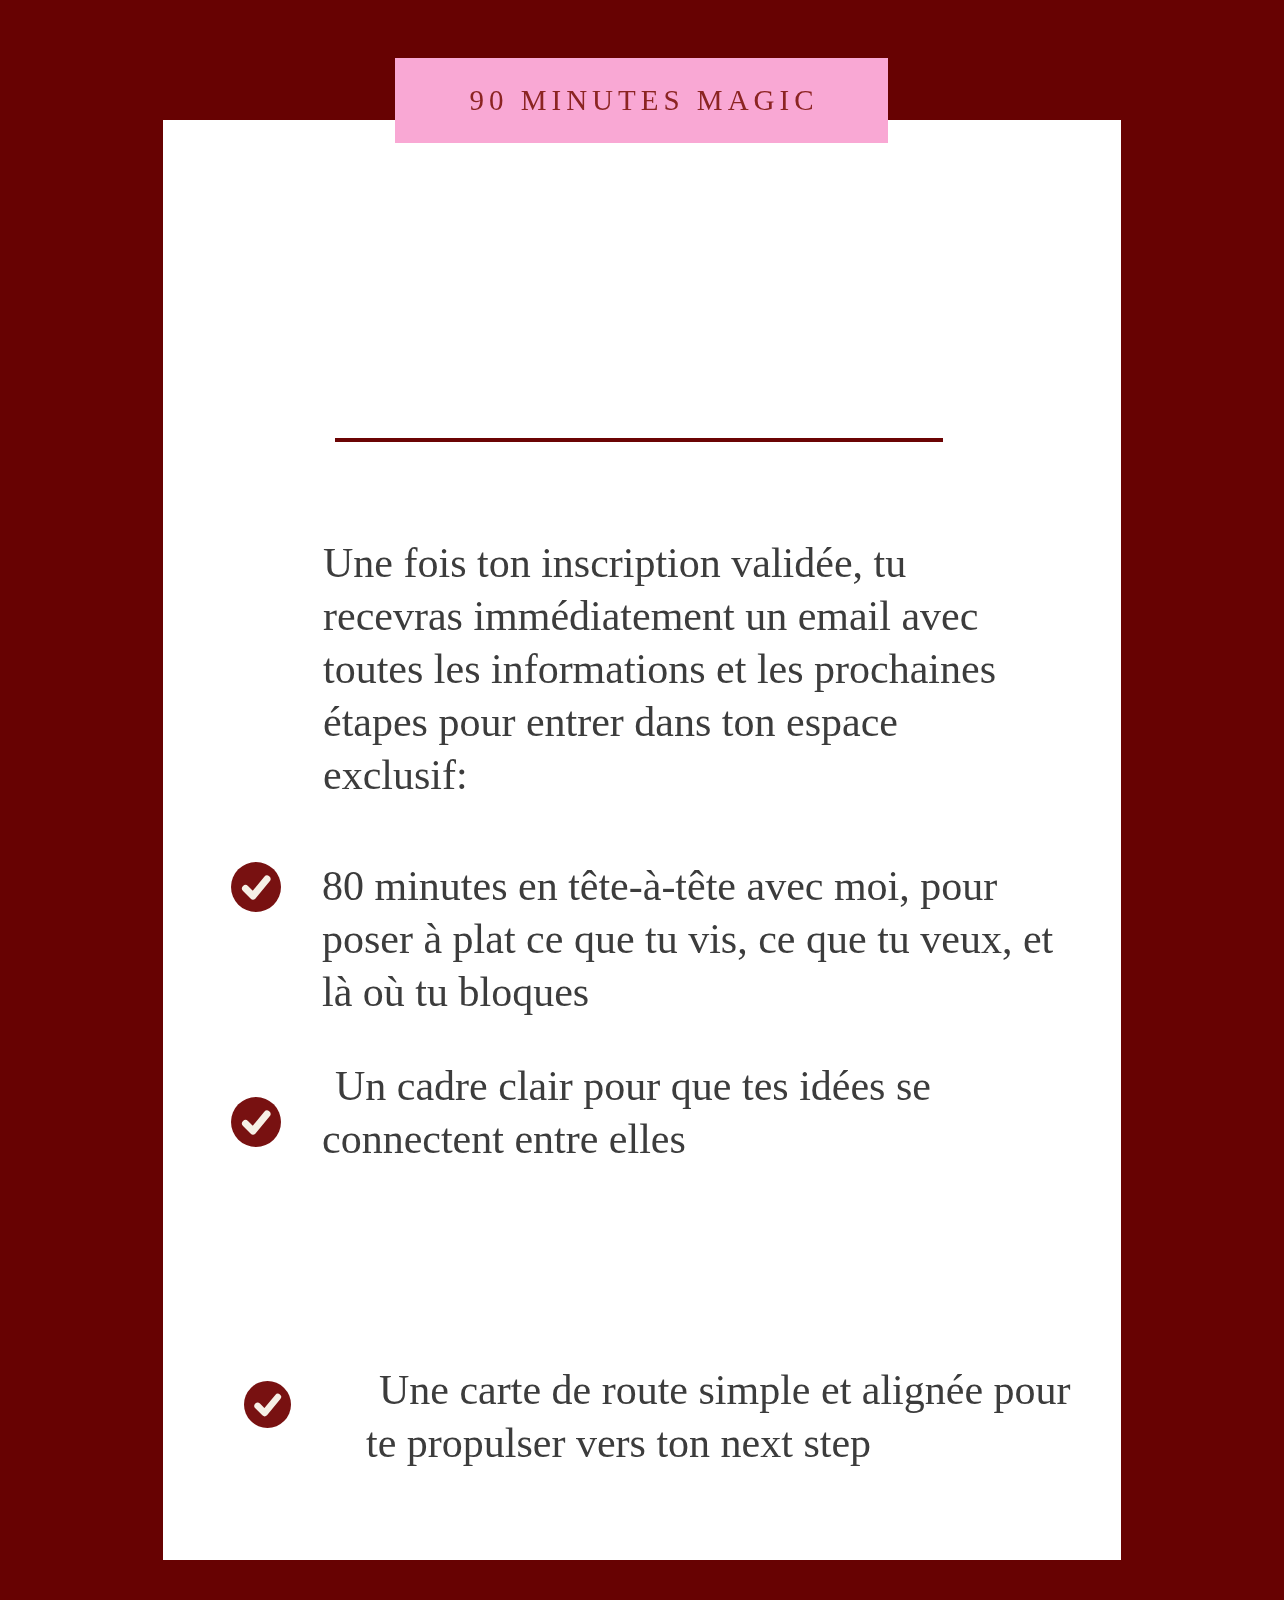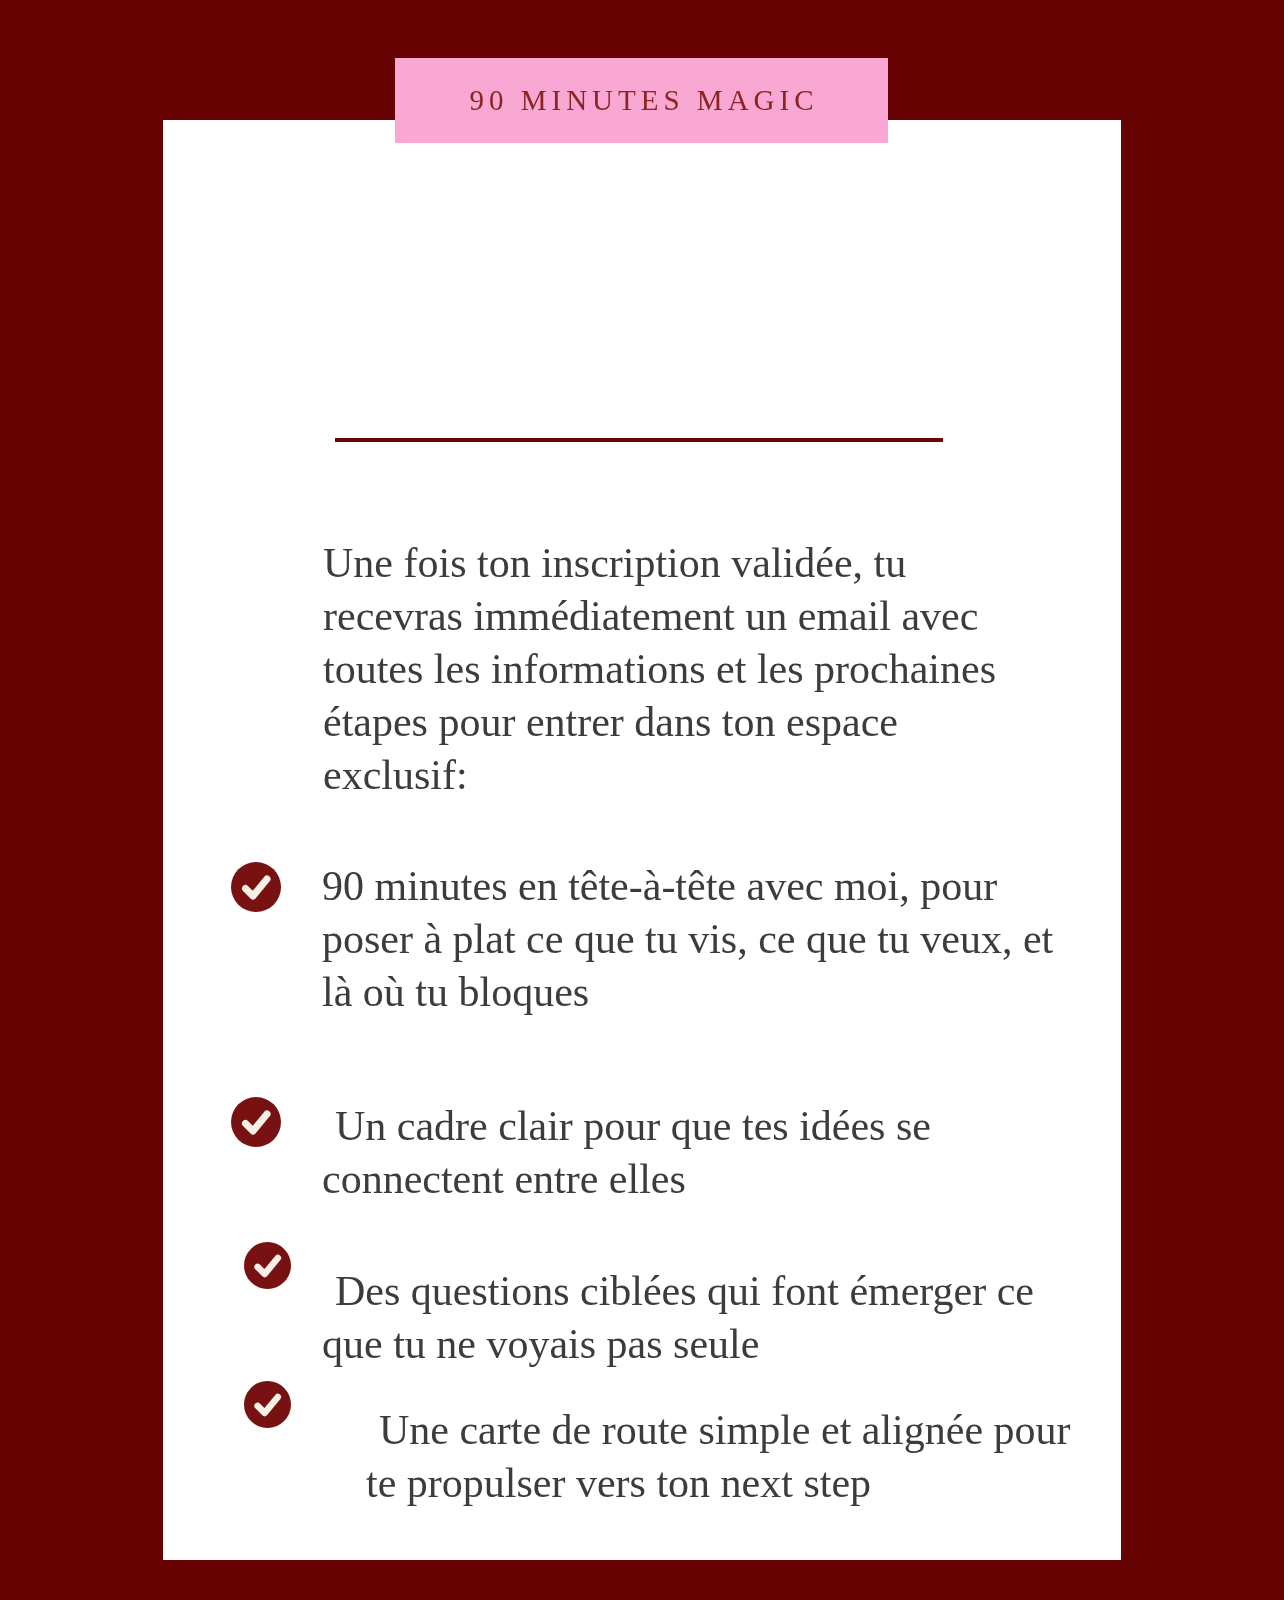--- a/index.html
+++ b/index.html
@@ -80,21 +80,20 @@
   .check-item .item-text {
     margin-left: 159px;
     width: 780px;
     font-size: 42px;
     line-height: 53px;
     color: #3C3C3C;
     white-space: pre-line;
   }
   .check-item .item-text.indent {
     text-indent: 13px;
-    margin-top: 40px;
   }
   .check-icon {
     position: absolute;
     display: block;
   }
   .check-item.row-1 { top: 740px; }
   .check-item.row-1 .check-icon { left: 68px; top: 2px;  width: 50px; height: 50px; }
   .check-item.row-2 { top: 940px; }
   .check-item.row-2 .check-icon { left: 68px; top: 37px; width: 50px; height: 50px; }
   .check-item.row-3 { top: 1105px; }
@@ -118,42 +117,34 @@
 recevras immédiatement un email avec
 toutes les informations et les prochaines
 étapes pour entrer dans ton espace
 exclusif:</div>
 
   <div class="check-item row-1">
     <svg class="check-icon" viewBox="0 0 100 100" aria-hidden="true">
       <circle cx="50" cy="50" r="50" fill="#781111"></circle>
       <path d="M29 53 L44 68 L72 34" fill="none" stroke="#F6F0E6" stroke-width="14" stroke-linecap="round" stroke-linejoin="round"></path>
     </svg>
-    <div class="item-text">90 minutes en tête-à-tête avec moi, pour
+    <div class="item-text">80 minutes en tête-à-tête avec moi, pour
 poser à plat ce que tu vis, ce que tu veux, et
 là où tu bloques</div>
   </div>
 
   <div class="check-item row-2">
     <svg class="check-icon" viewBox="0 0 100 100" aria-hidden="true">
       <circle cx="50" cy="50" r="50" fill="#781111"></circle>
       <path d="M29 53 L44 68 L72 34" fill="none" stroke="#F6F0E6" stroke-width="14" stroke-linecap="round" stroke-linejoin="round"></path>
     </svg>
     <div class="item-text indent"> Un cadre clair pour que tes idées se
 connectent entre elles</div>
   </div>
 
-  <div class="check-item row-3">
-    <svg class="check-icon" viewBox="0 0 100 100" aria-hidden="true">
-      <circle cx="50" cy="50" r="50" fill="#781111"></circle>
-      <path d="M29 53 L44 68 L72 34" fill="none" stroke="#F6F0E6" stroke-width="14" stroke-linecap="round" stroke-linejoin="round"></path>
-    </svg>
-    <div class="item-text indent"> Des questions ciblées qui font émerger ce
-que tu ne voyais pas seule</div>
-  </div>
 
   <div class="check-item row-4">
     <svg class="check-icon" viewBox="0 0 100 100" aria-hidden="true">
       <circle cx="50" cy="50" r="50" fill="#781111"></circle>
       <path d="M29 53 L44 68 L72 34" fill="none" stroke="#F6F0E6" stroke-width="14" stroke-linecap="round" stroke-linejoin="round"></path>
     </svg>
     <div class="item-text indent"> Une carte de route simple et alignée pour
 te propulser vers ton next step</div>
   </div>
 

